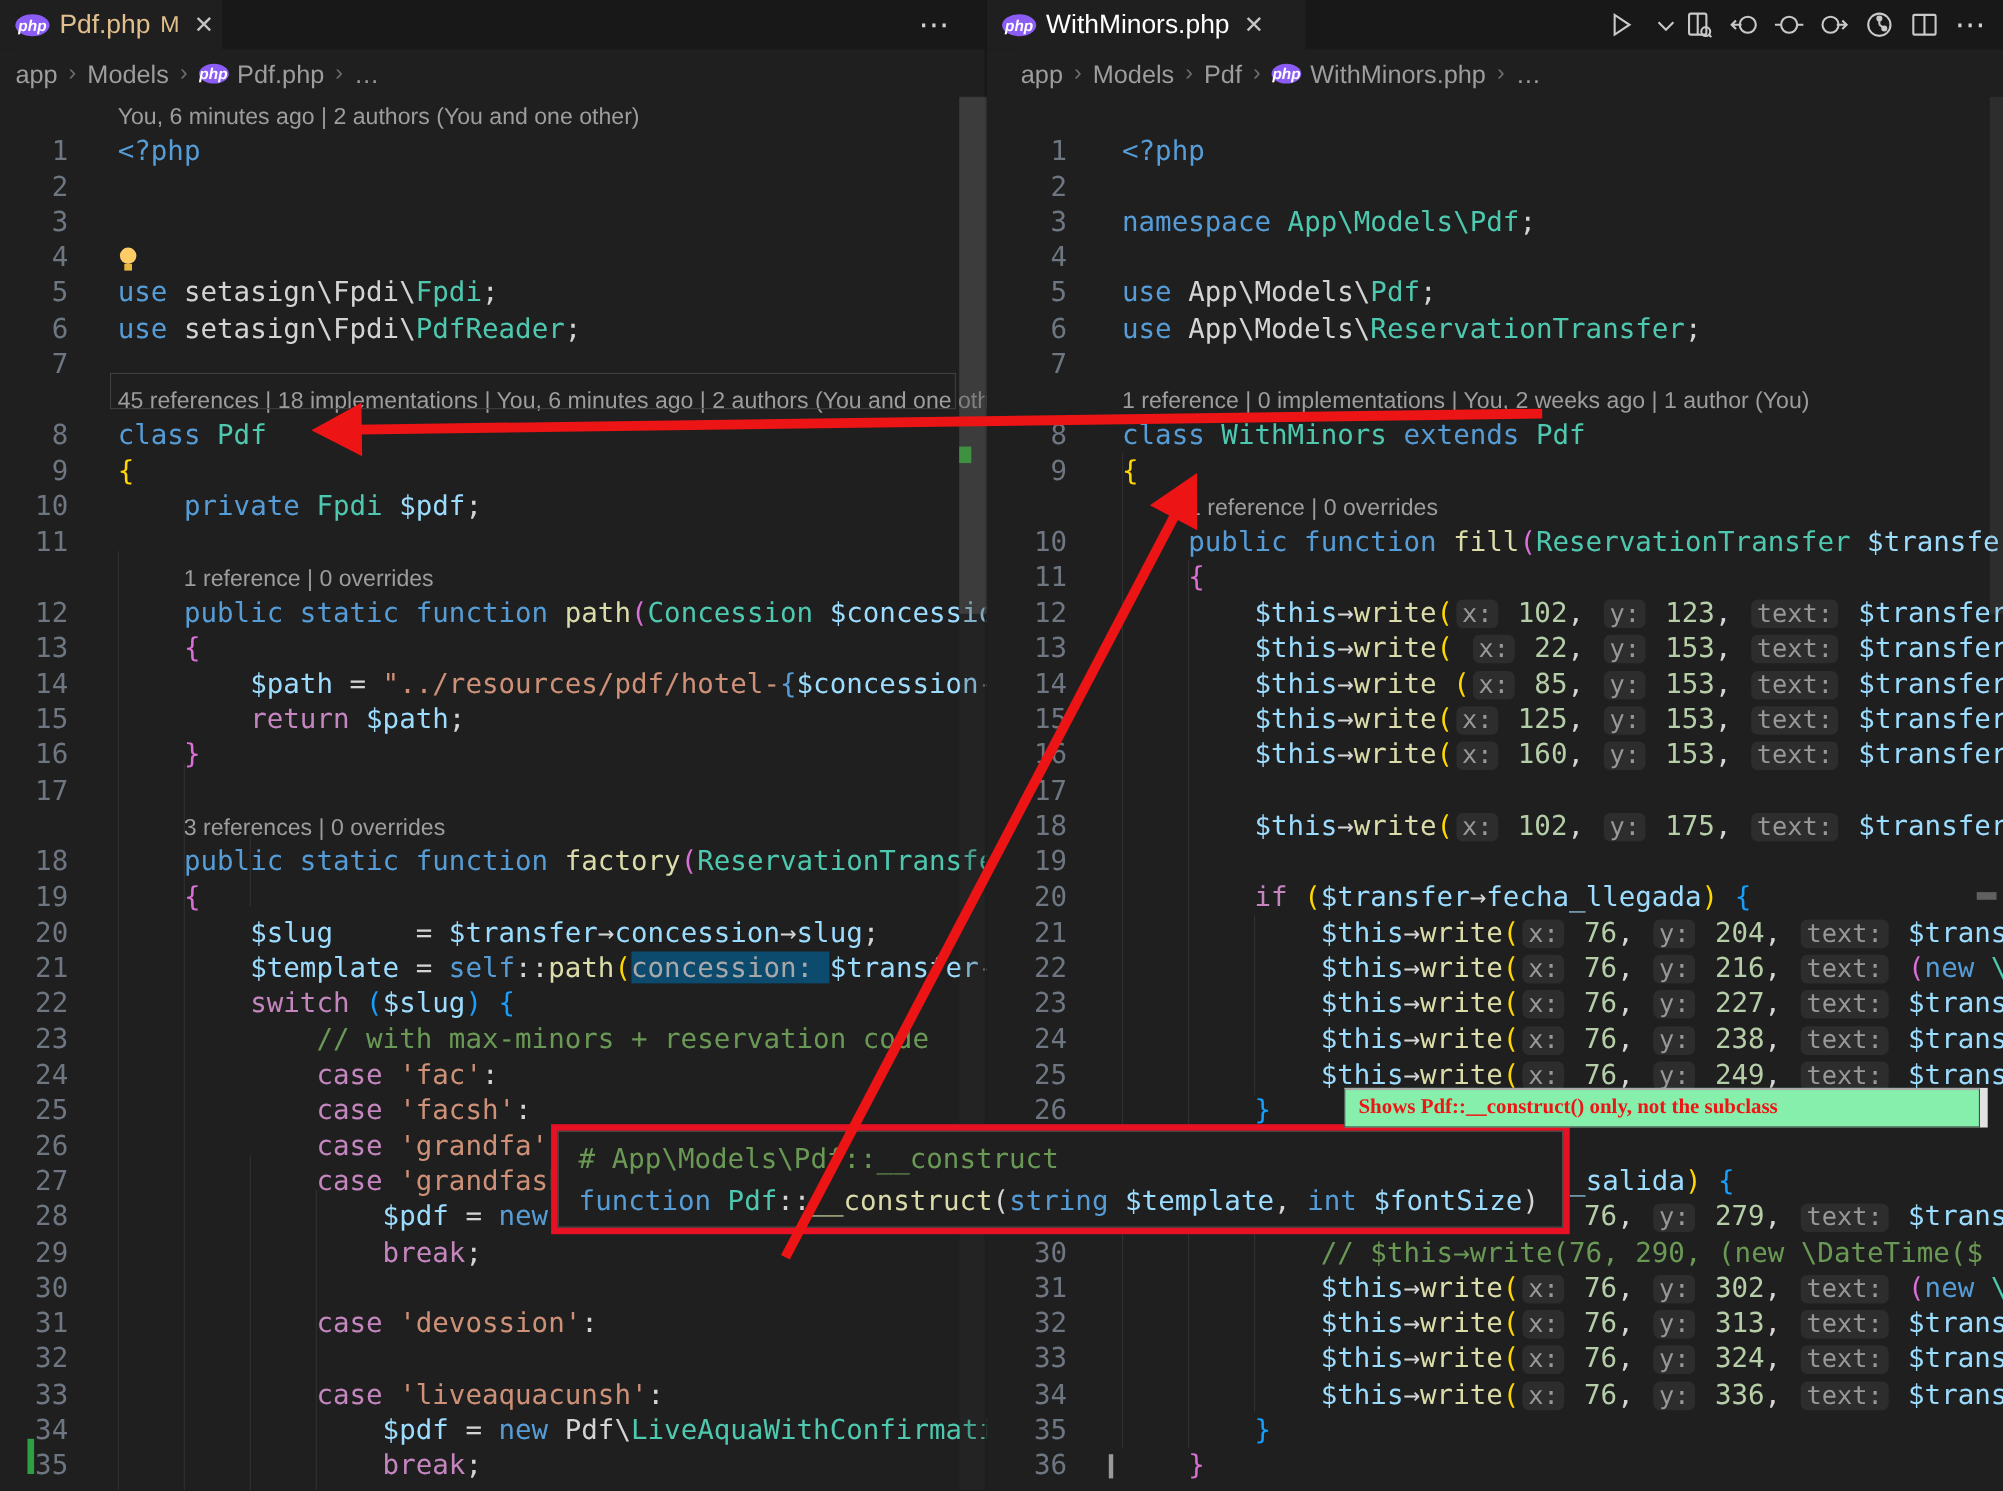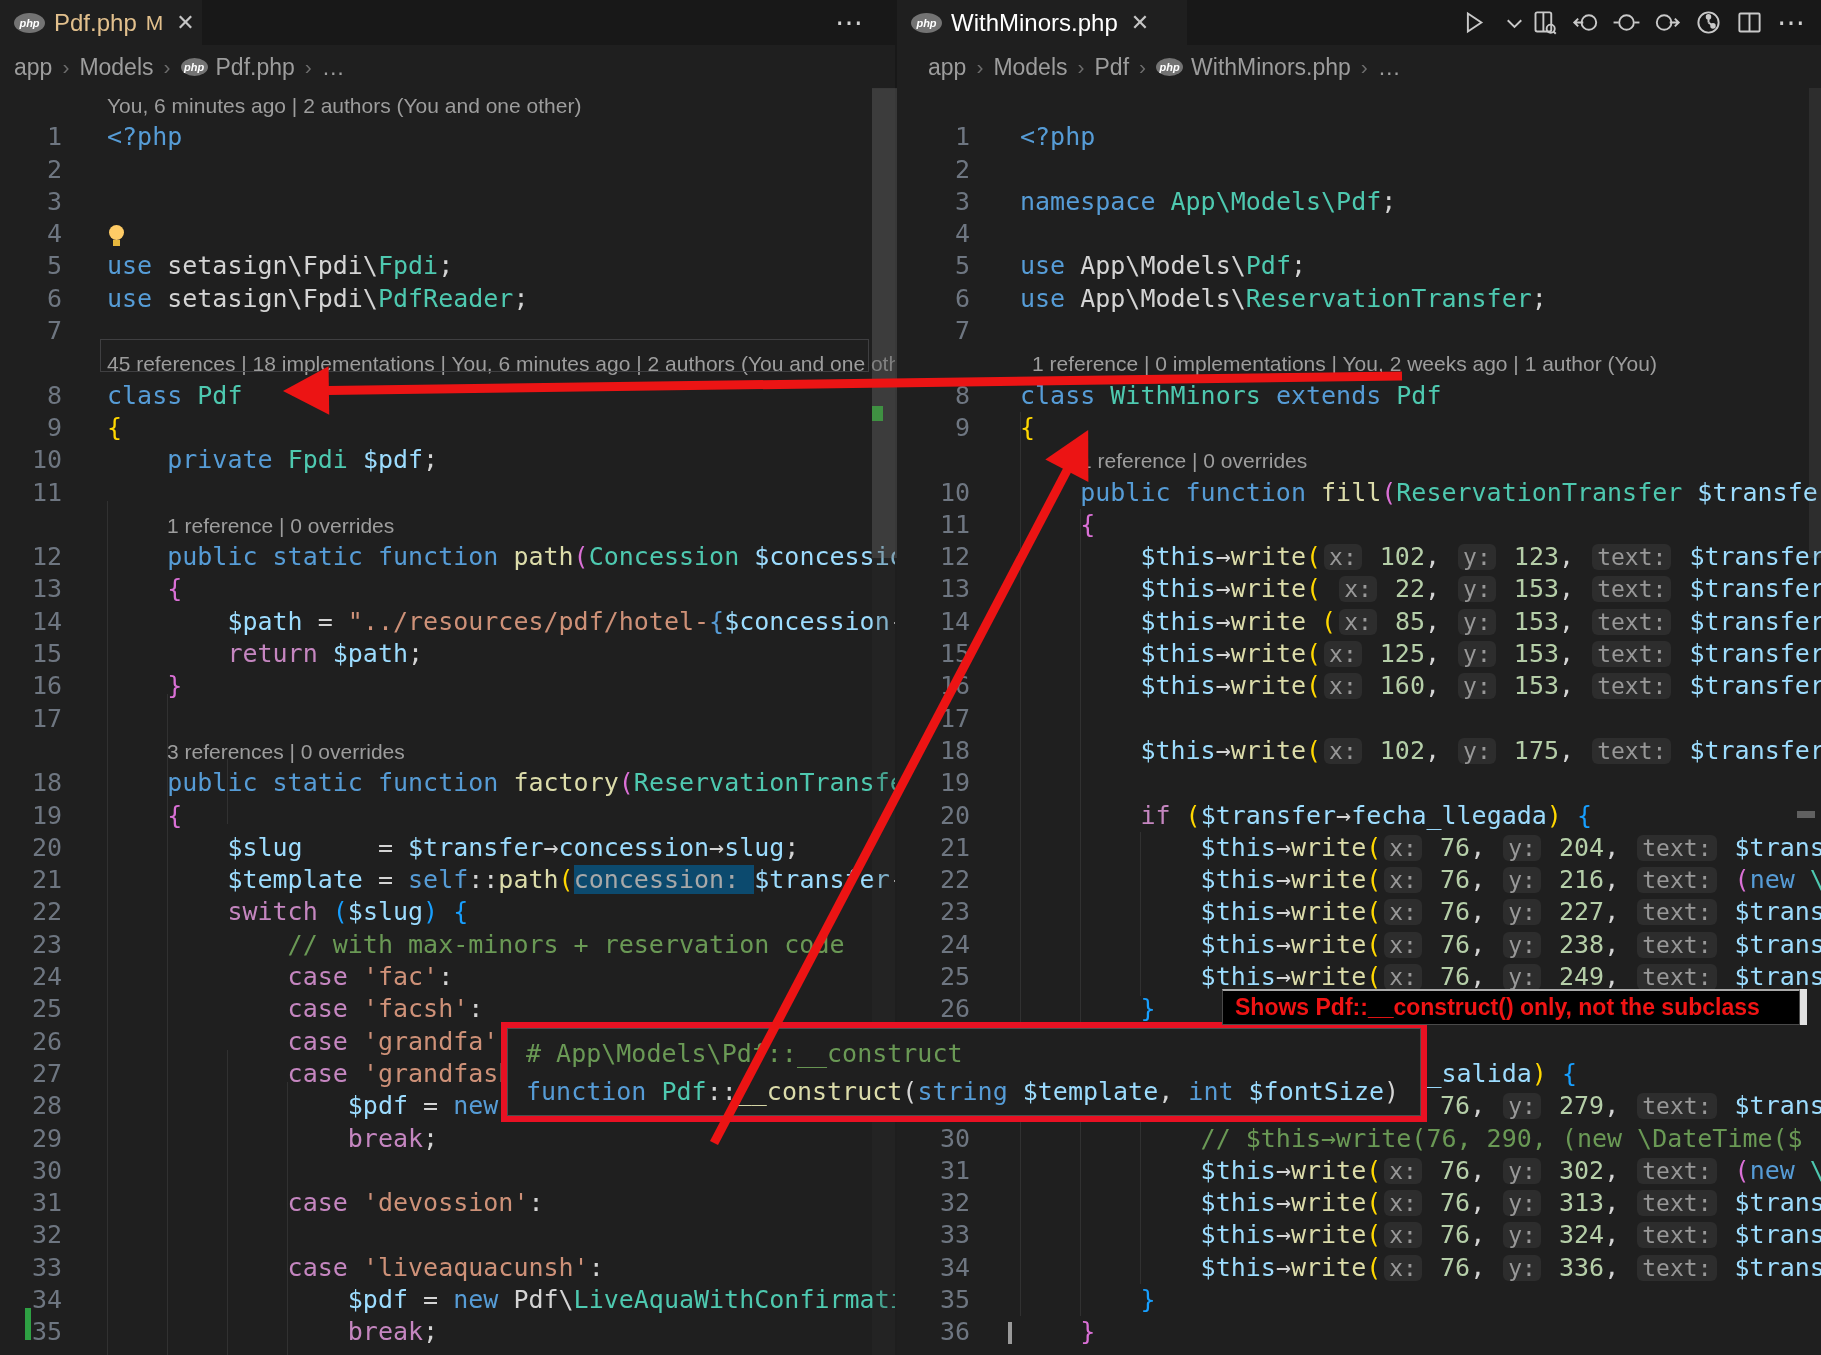--- a/index.html
+++ b/index.html
@@ -11,21 +11,21 @@
   #tabbar-right{left:897px;width:924px;}
   .tab{position:absolute;top:0;height:45px;display:flex;align-items:center;gap:9px;padding:0 14px;background:#1f1f1f;color:#ccc;font-size:24px;box-sizing:border-box;}
   #tab-left{left:0;width:202px;}
   #tab-right{left:0;width:290px;}
   #tab-left .tab-label{color:#e2c08d;}
   #tab-right .tab-label{color:#ffffff;}
   .mod-badge{color:#e2c08d;font-size:21px;}
   .tab-close{color:#c5c5c5;font-size:22px;margin-left:4px;cursor:pointer;}
   .more-dots{position:absolute;top:0;height:45px;display:flex;align-items:center;color:#cfcfcf;font-size:28px;letter-spacing:2px;}
   #left-more{right:32px;}
-  .phpicon{display:inline-flex;align-items:center;justify-content:center;width:31px;height:20px;border-radius:50%;background:#737373;color:#fff;font-size:11px;font-style:italic;font-weight:bold;flex:none;}
+  .phpicon{display:inline-flex;align-items:center;justify-content:center;width:31px;height:20px;border-radius:50%;background:#8b5cf6;color:#fff;font-size:14px;font-style:italic;font-weight:bold;flex:none;}
   .toolbar{position:absolute;top:0;right:14px;height:45px;display:flex;align-items:center;gap:14px;}
   .ticon{width:27px;height:27px;display:inline-block;}
   .ticon svg{width:27px;height:27px;stroke:#c9c9c9;fill:none;stroke-width:1.7;}
 
   
   .breadcrumb{position:absolute;top:45px;height:44px;display:flex;align-items:center;gap:10px;color:#9d9d9d;font-size:23px;background:#1f1f1f;}
   #crumb-left{left:14px;}
   #crumb-right{left:928px;}
   .crumb-sep{color:#6e6e6e;font-size:21px;}
   .crumb-item{display:flex;align-items:center;gap:8px;}
@@ -65,21 +65,21 @@
   .ruler-dash{position:absolute;left:1797px;top:811px;width:18px;height:7px;background:rgba(150,150,150,.55);}
   .stray-marker{position:absolute;left:1008px;top:1322px;width:4px;height:22px;background:#9a9a9a;}
 
   
   #popup{position:absolute;left:501px;top:1022px;width:926px;height:100px;box-sizing:border-box;border:6px solid #e81123;background:#1f1f1f;z-index:20;}
   #popup-inner{position:absolute;inset:0;border:1px solid #4d4d4d;padding:6px 18px;box-sizing:border-box;}
   #popup-inner .row{height:38px;line-height:38px;}
   #popup-inner{font-family:"DejaVu Sans Mono", monospace;font-size:25px;}
 
   
-  #red-tooltip{position:absolute;left:1222px;top:989px;width:578px;height:36px;box-sizing:border-box;background:#000000;border:1px solid #4a4a4a;border-top:2px solid #a9a9a9;color:#f01414;font-weight:bold;font-size:23px;line-height:32px;padding:0 12px;white-space:nowrap;overflow:hidden;z-index:22;}
+  #red-tooltip{position:absolute;left:1222px;top:989px;width:578px;height:36px;box-sizing:border-box;background:#86efac;border:1px solid #4a4a4a;border-top:2px solid #a9a9a9;color:#f01414;font-weight:bold;font-size:19px;line-height:32px;padding:0 12px;white-space:nowrap;overflow:hidden;z-index:22;font-family:Liberation Serif, serif;}
   #tooltip-edge{position:absolute;left:1800px;top:989px;width:7px;height:36px;background:#e2e2e2;z-index:23;}
 
   
   #arrows{position:absolute;inset:0;z-index:50;pointer-events:none;}
 </style>
 </head>
 <body>
 
 <div id="stage">
 
@@ -239,21 +239,21 @@
     <div class="guide" style="left:243px;top:1001px;height:194px"></div>
     <div id="right-rows">
         <div class="row"><span class="gutter"></span></div>
         <div class="row"><span class="gutter">1</span><span class="codecell"><span class="tok kw">&lt;?php</span></span></div>
         <div class="row"><span class="gutter">2</span><span class="codecell"></span></div>
         <div class="row"><span class="gutter">3</span><span class="codecell"><span class="tok kw">namespace</span><span class="tok cls"> App\Models\Pdf</span><span class="tok pln">;</span></span></div>
         <div class="row"><span class="gutter">4</span><span class="codecell"></span></div>
         <div class="row"><span class="gutter">5</span><span class="codecell"><span class="tok kw">use</span><span class="tok pln"> App\Models\</span><span class="tok cls">Pdf</span><span class="tok pln">;</span></span></div>
         <div class="row"><span class="gutter">6</span><span class="codecell"><span class="tok kw">use</span><span class="tok pln"> App\Models\</span><span class="tok cls">ReservationTransfer</span><span class="tok pln">;</span></span></div>
         <div class="row"><span class="gutter">7</span><span class="codecell"></span></div>
-        <div class="row"><span class="gutter"></span><span class="codecell"><span class="lenstext" style="margin-left: 12px;">1 reference | 0 implementations | You, 2 weeks ago | 1 author (You)</span></span></div>
+        <div class="row"><span class="gutter"></span><span class="codecell"><span class="lenstext" style="margin-left: 0px;">1 reference | 0 implementations | You, 2 weeks ago | 1 author (You)</span></span></div>
         <div class="row"><span class="gutter">8</span><span class="codecell"><span class="tok kw">class</span><span class="tok cls"> WithMinors</span><span class="tok kw"> extends</span><span class="tok cls"> Pdf</span></span></div>
         <div class="row"><span class="gutter">9</span><span class="codecell"><span class="tok b1">{</span></span></div>
         <div class="row"><span class="gutter"></span><span class="codecell"><span class="lenstext" style="margin-left: 60px;">1 reference | 0 overrides</span></span></div>
         <div class="row"><span class="gutter">10</span><span class="codecell"><span class="tok kw">    public function</span><span class="tok fn"> fill</span><span class="tok b2">(</span><span class="tok cls">ReservationTransfer</span><span class="tok var"> $transfer</span></span></div>
         <div class="row"><span class="gutter">11</span><span class="codecell"><span class="tok b2">    {</span></span></div>
         <div class="row"><span class="gutter">12</span><span class="codecell"><span class="tok var">        $this</span><span class="tok pln">→</span><span class="tok fn">write</span><span class="tok b1">(</span><span class="tok pill">x:</span><span class="tok num"> 102</span><span class="tok pln">, </span><span class="tok pill">y:</span><span class="tok num"> 123</span><span class="tok pln">, </span><span class="tok pill">text:</span><span class="tok var"> $transfer</span></span></div>
         <div class="row"><span class="gutter">13</span><span class="codecell"><span class="tok var">        $this</span><span class="tok pln">→</span><span class="tok fn">write</span><span class="tok b1">(</span><span class="tok pln"> </span><span class="tok pill">x:</span><span class="tok num"> 22</span><span class="tok pln">, </span><span class="tok pill">y:</span><span class="tok num"> 153</span><span class="tok pln">, </span><span class="tok pill">text:</span><span class="tok var"> $transfer</span></span></div>
         <div class="row"><span class="gutter">14</span><span class="codecell"><span class="tok var">        $this</span><span class="tok pln">→</span><span class="tok fn">write</span><span class="tok pln"> </span><span class="tok b1">(</span><span class="tok pill">x:</span><span class="tok num"> 85</span><span class="tok pln">, </span><span class="tok pill">y:</span><span class="tok num"> 153</span><span class="tok pln">, </span><span class="tok pill">text:</span><span class="tok var"> $transfer</span></span></div>
         <div class="row"><span class="gutter">15</span><span class="codecell"><span class="tok var">        $this</span><span class="tok pln">→</span><span class="tok fn">write</span><span class="tok b1">(</span><span class="tok pill">x:</span><span class="tok num"> 125</span><span class="tok pln">, </span><span class="tok pill">y:</span><span class="tok num"> 153</span><span class="tok pln">, </span><span class="tok pill">text:</span><span class="tok var"> $transfer</span></span></div>
         <div class="row"><span class="gutter">16</span><span class="codecell"><span class="tok var">        $this</span><span class="tok pln">→</span><span class="tok fn">write</span><span class="tok b1">(</span><span class="tok pill">x:</span><span class="tok num"> 160</span><span class="tok pln">, </span><span class="tok pill">y:</span><span class="tok num"> 153</span><span class="tok pln">, </span><span class="tok pill">text:</span><span class="tok var"> $transfer</span></span></div>

